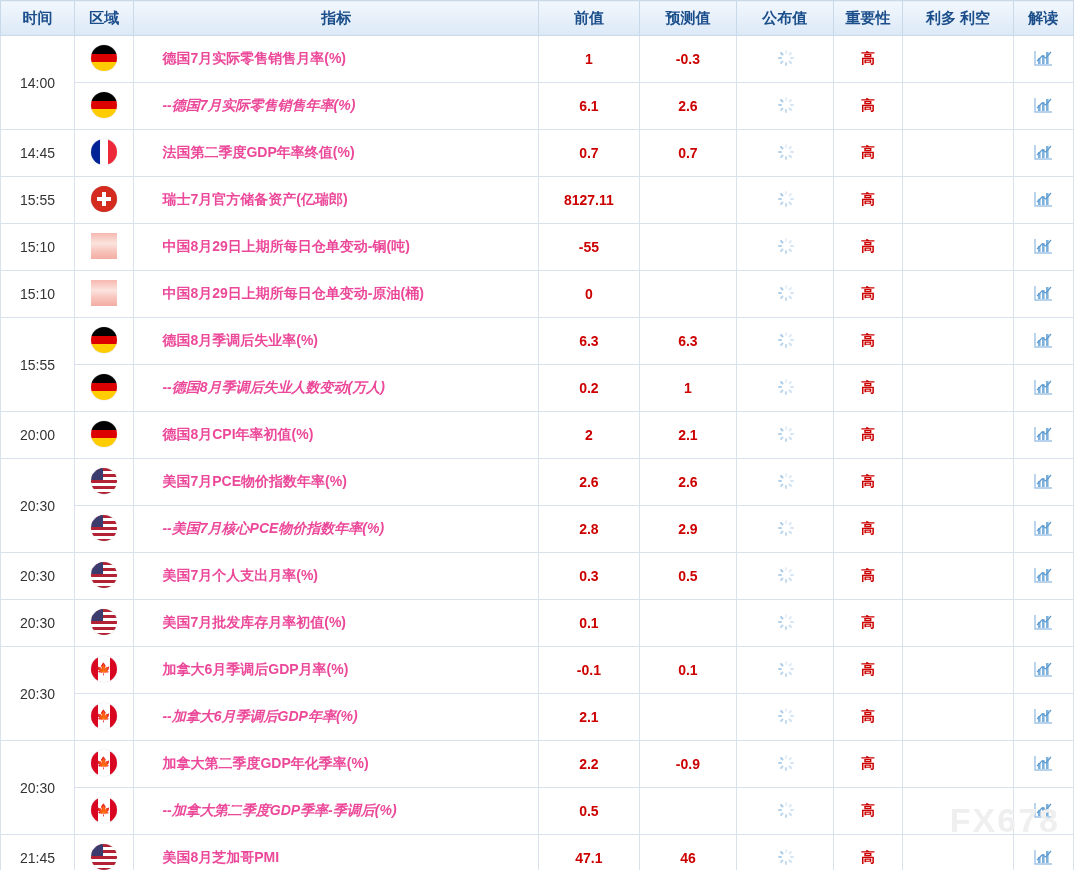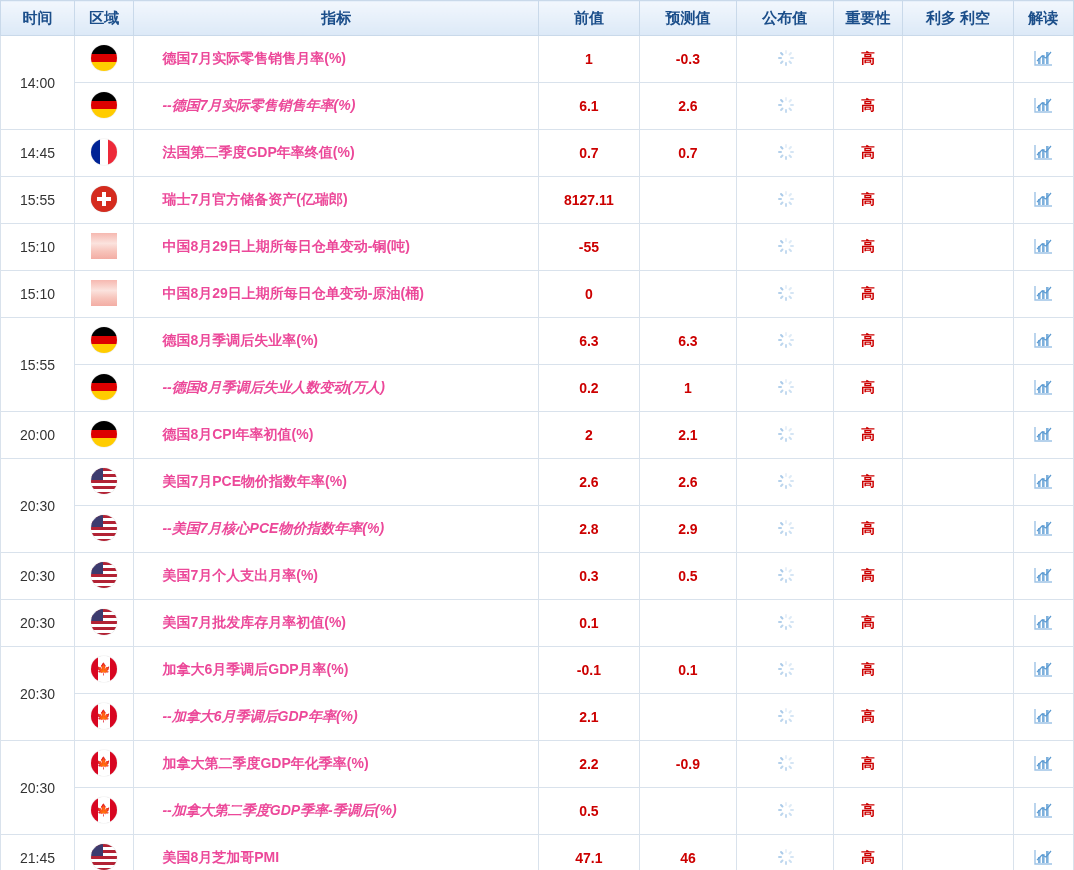--- a/index.html
+++ b/index.html
@@ -390,13 +390,14 @@
           <td><span class="chart-ico"><svg width="20" height="18" viewBox="0 0 20 18">
                 <path d="M2 2 L2 16 L19 16" stroke="#9ec3e6" stroke-width="1.4" fill="none"></path>
                 <rect x="5" y="9" width="2.6" height="6" fill="#7fb1dd"></rect>
                 <rect x="9" y="6" width="2.6" height="9" fill="#7fb1dd"></rect>
                 <rect x="13" y="3" width="2.6" height="12" fill="#7fb1dd"></rect>
                 <path d="M4 12 L9 7 L13 9 L18 3" stroke="#5d9bd1" stroke-width="1.2" fill="none"></path>
               </svg></span></td>
         </tr>
       </tbody>
   </table>
+  <div class="wm">FX678</div>
 </div>
 
 </body></html>

